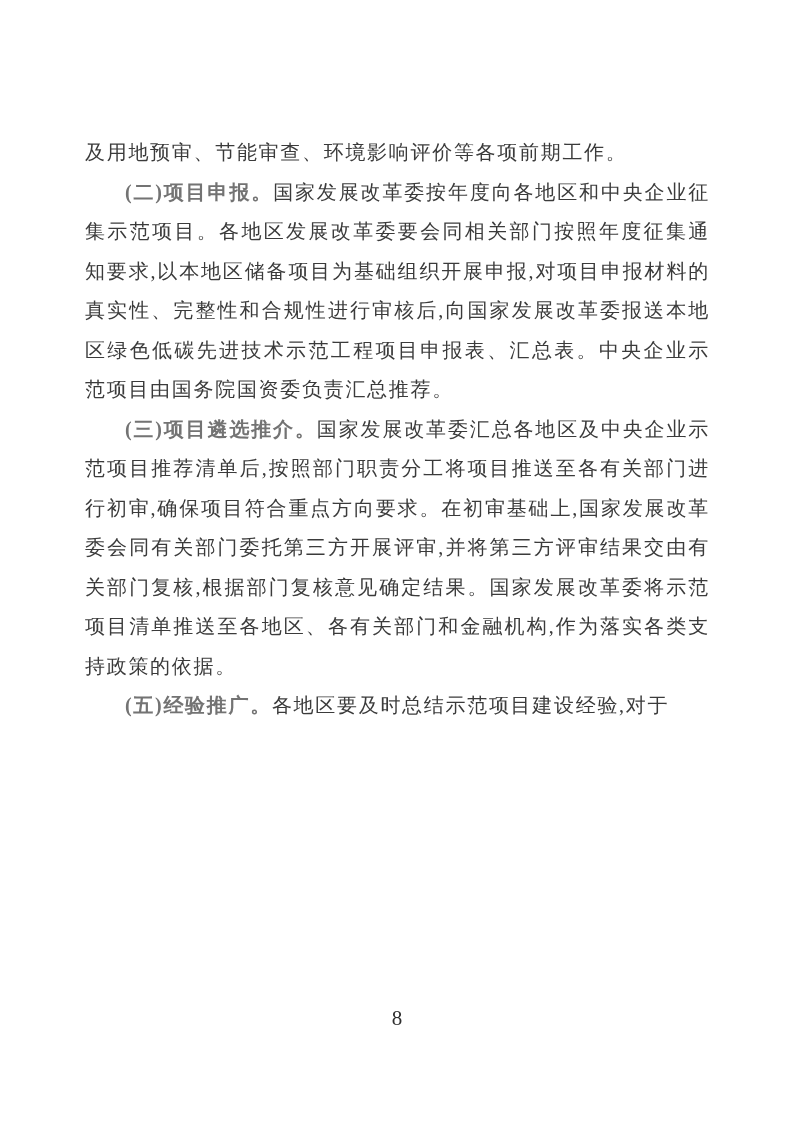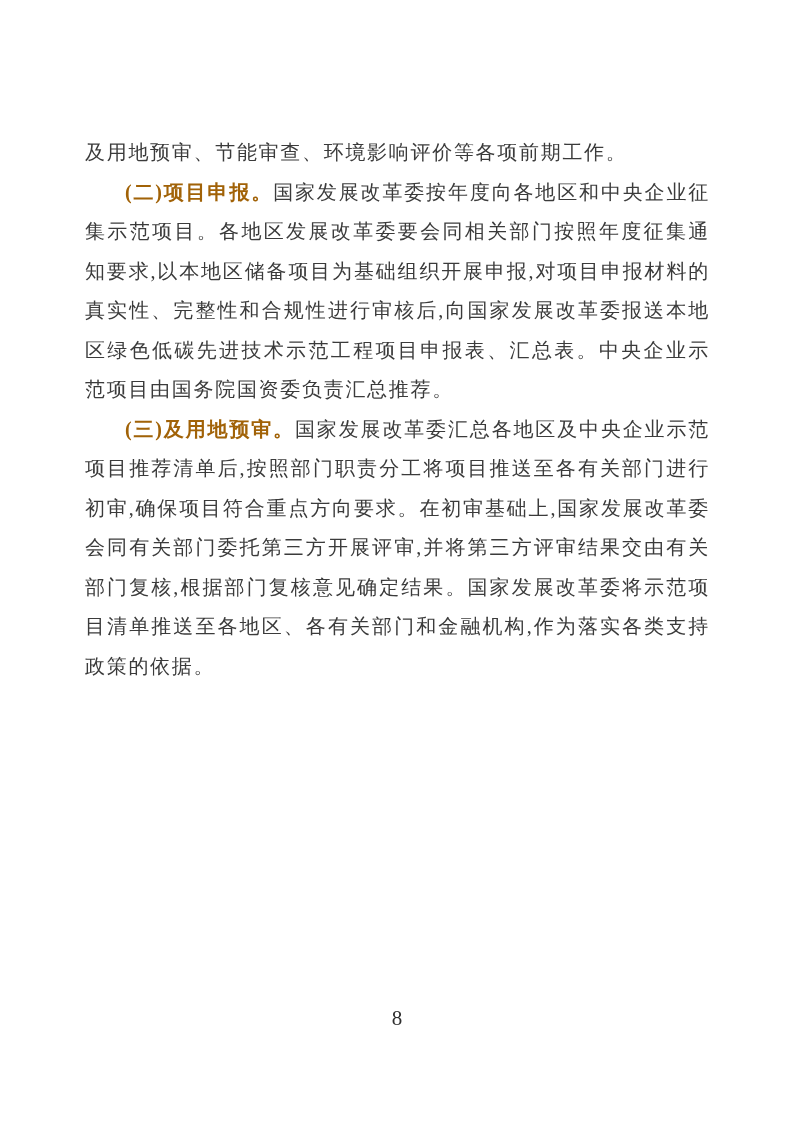--- a/index.html
+++ b/index.html
@@ -29,21 +29,21 @@
   }
   .text-block p {
     margin: 0;
     padding: 0;
   }
   .text-block p.indent {
     text-indent: 2em;
   }
   .text-block strong {
     font-weight: 700;
-    color: #a16207;
+    color: #737373;
   }
   .page-footer {
     position: absolute;
     top: 1006px;
     left: 0;
     width: 794px;
     text-align: center;
     font-size: 21px;
     color: #2f2f2f;
     letter-spacing: 0;
@@ -53,21 +53,22 @@
 <body>
 
 <div class="page">
 
   <div class="text-block">
 
     <p><span>及用地预审、节能审查、环境影响评价等各项前期工作。</span></p>
 
     <p class="indent"><strong>(二)项目申报。</strong><span>国家发展改革委按年度向各地区和中央企业征集示范项目。各地区发展改革委要会同相关部门按照年度征集通知要求,以本地区储备项目为基础组织开展申报,对项目申报材料的真实性、完整性和合规性进行审核后,向国家发展改革委报送本地区绿色低碳先进技术示范工程项目申报表、汇总表。中央企业示范项目由国务院国资委负责汇总推荐。</span></p>
 
-    <p class="indent"><strong>(三)及用地预审。</strong><span>国家发展改革委汇总各地区及中央企业示范项目推荐清单后,按照部门职责分工将项目推送至各有关部门进行初审,确保项目符合重点方向要求。在初审基础上,国家发展改革委会同有关部门委托第三方开展评审,并将第三方评审结果交由有关部门复核,根据部门复核意见确定结果。国家发展改革委将示范项目清单推送至各地区、各有关部门和金融机构,作为落实各类支持政策的依据。</span></p>
+    <p class="indent"><strong>(三)项目遴选推介。</strong><span>国家发展改革委汇总各地区及中央企业示范项目推荐清单后,按照部门职责分工将项目推送至各有关部门进行初审,确保项目符合重点方向要求。在初审基础上,国家发展改革委会同有关部门委托第三方开展评审,并将第三方评审结果交由有关部门复核,根据部门复核意见确定结果。国家发展改革委将示范项目清单推送至各地区、各有关部门和金融机构,作为落实各类支持政策的依据。</span></p>
 
 
+    <p class="indent"><strong>(五)经验推广。</strong><span>各地区要及时总结示范项目建设经验,对于</span></p>
 
   </div>
 
   <div class="page-footer">8</div>
 
 </div>
 
 </body></html>

